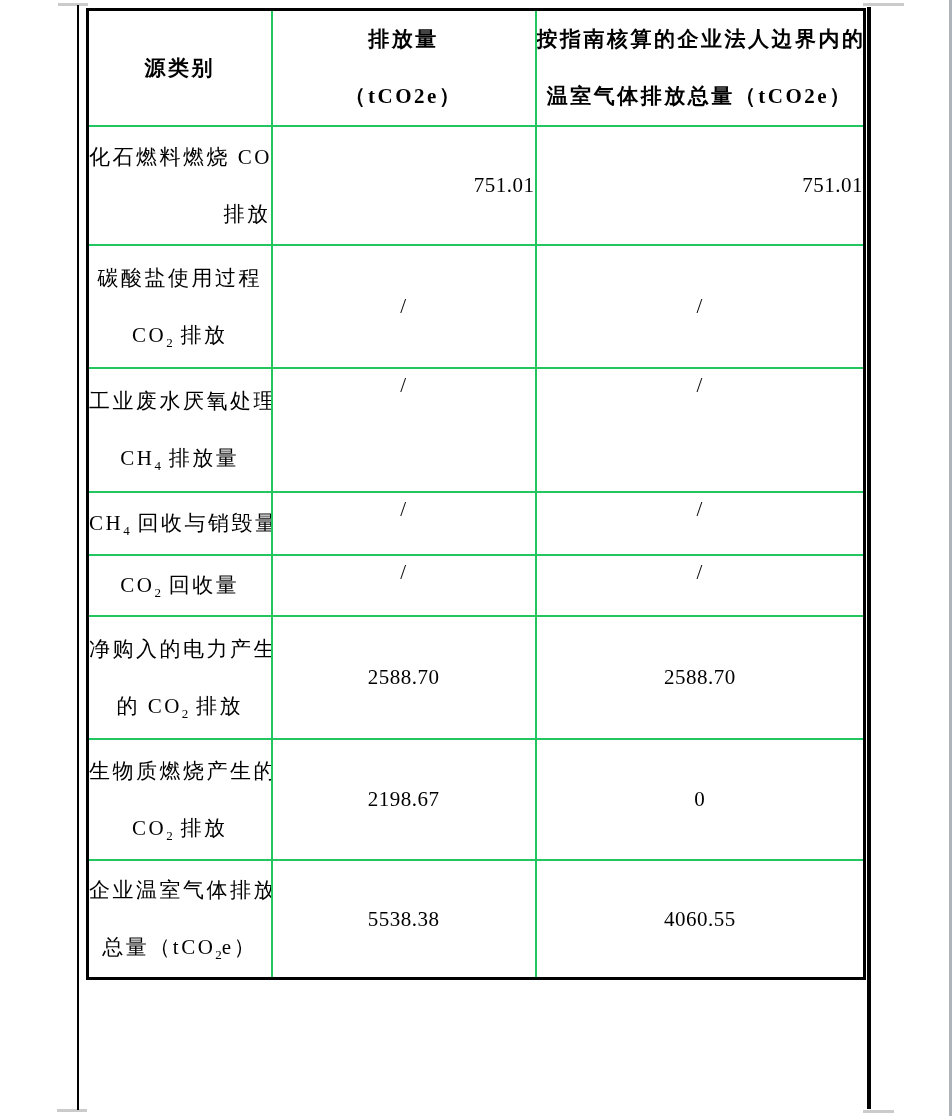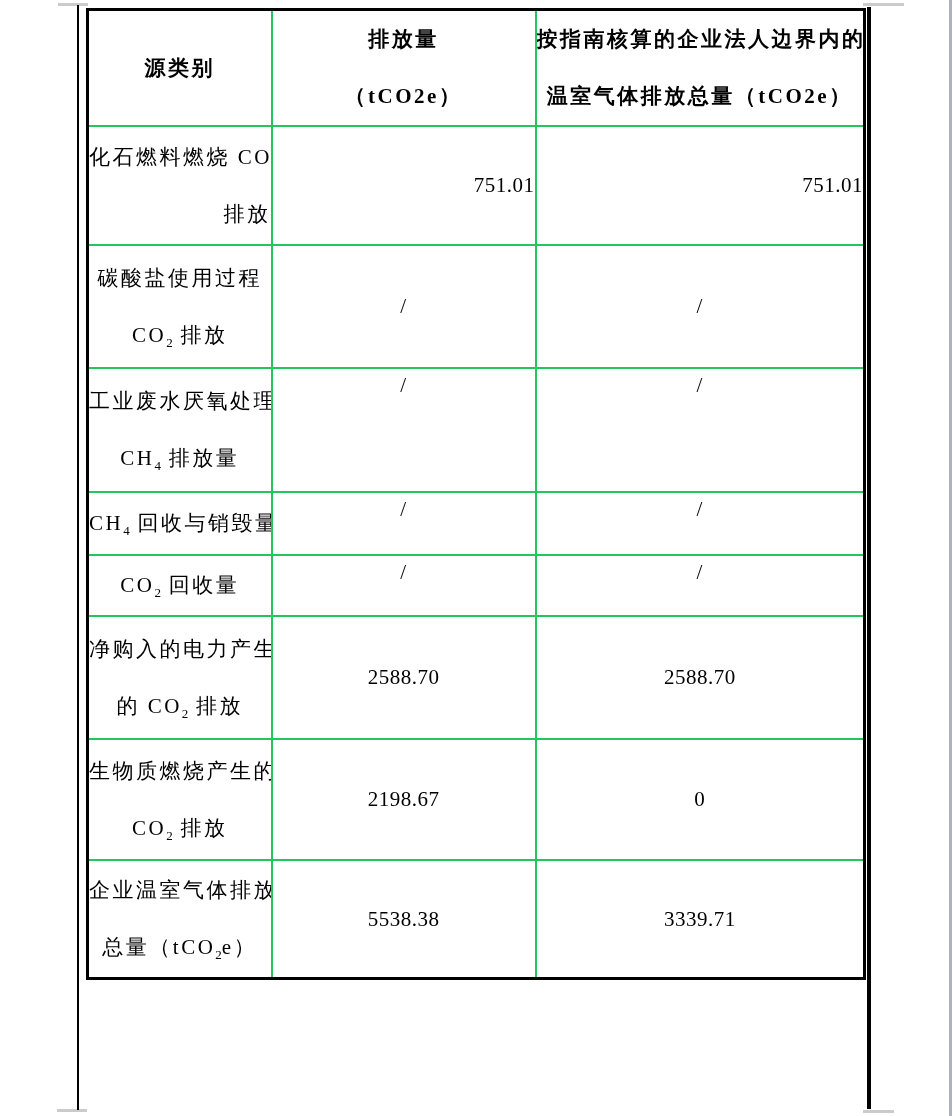--- a/index.html
+++ b/index.html
@@ -191,18 +191,18 @@
     </tr>
 
     <tr class="rh-9">
       <td>
             <div class="rich">
               <div class="line"><span>企业温室气体排放</span></div>
               <div class="line"><span>总量（tCO</span><sub>2</sub><span>e）</span></div>
             </div>
           </td>
       <td class="value-cell">5538.38</td>
-      <td class="value-cell">3339.71</td>
+      <td class="value-cell">4060.55</td>
     </tr>
   </tbody>
     </table>
 
 </div>
 
 </body></html>

